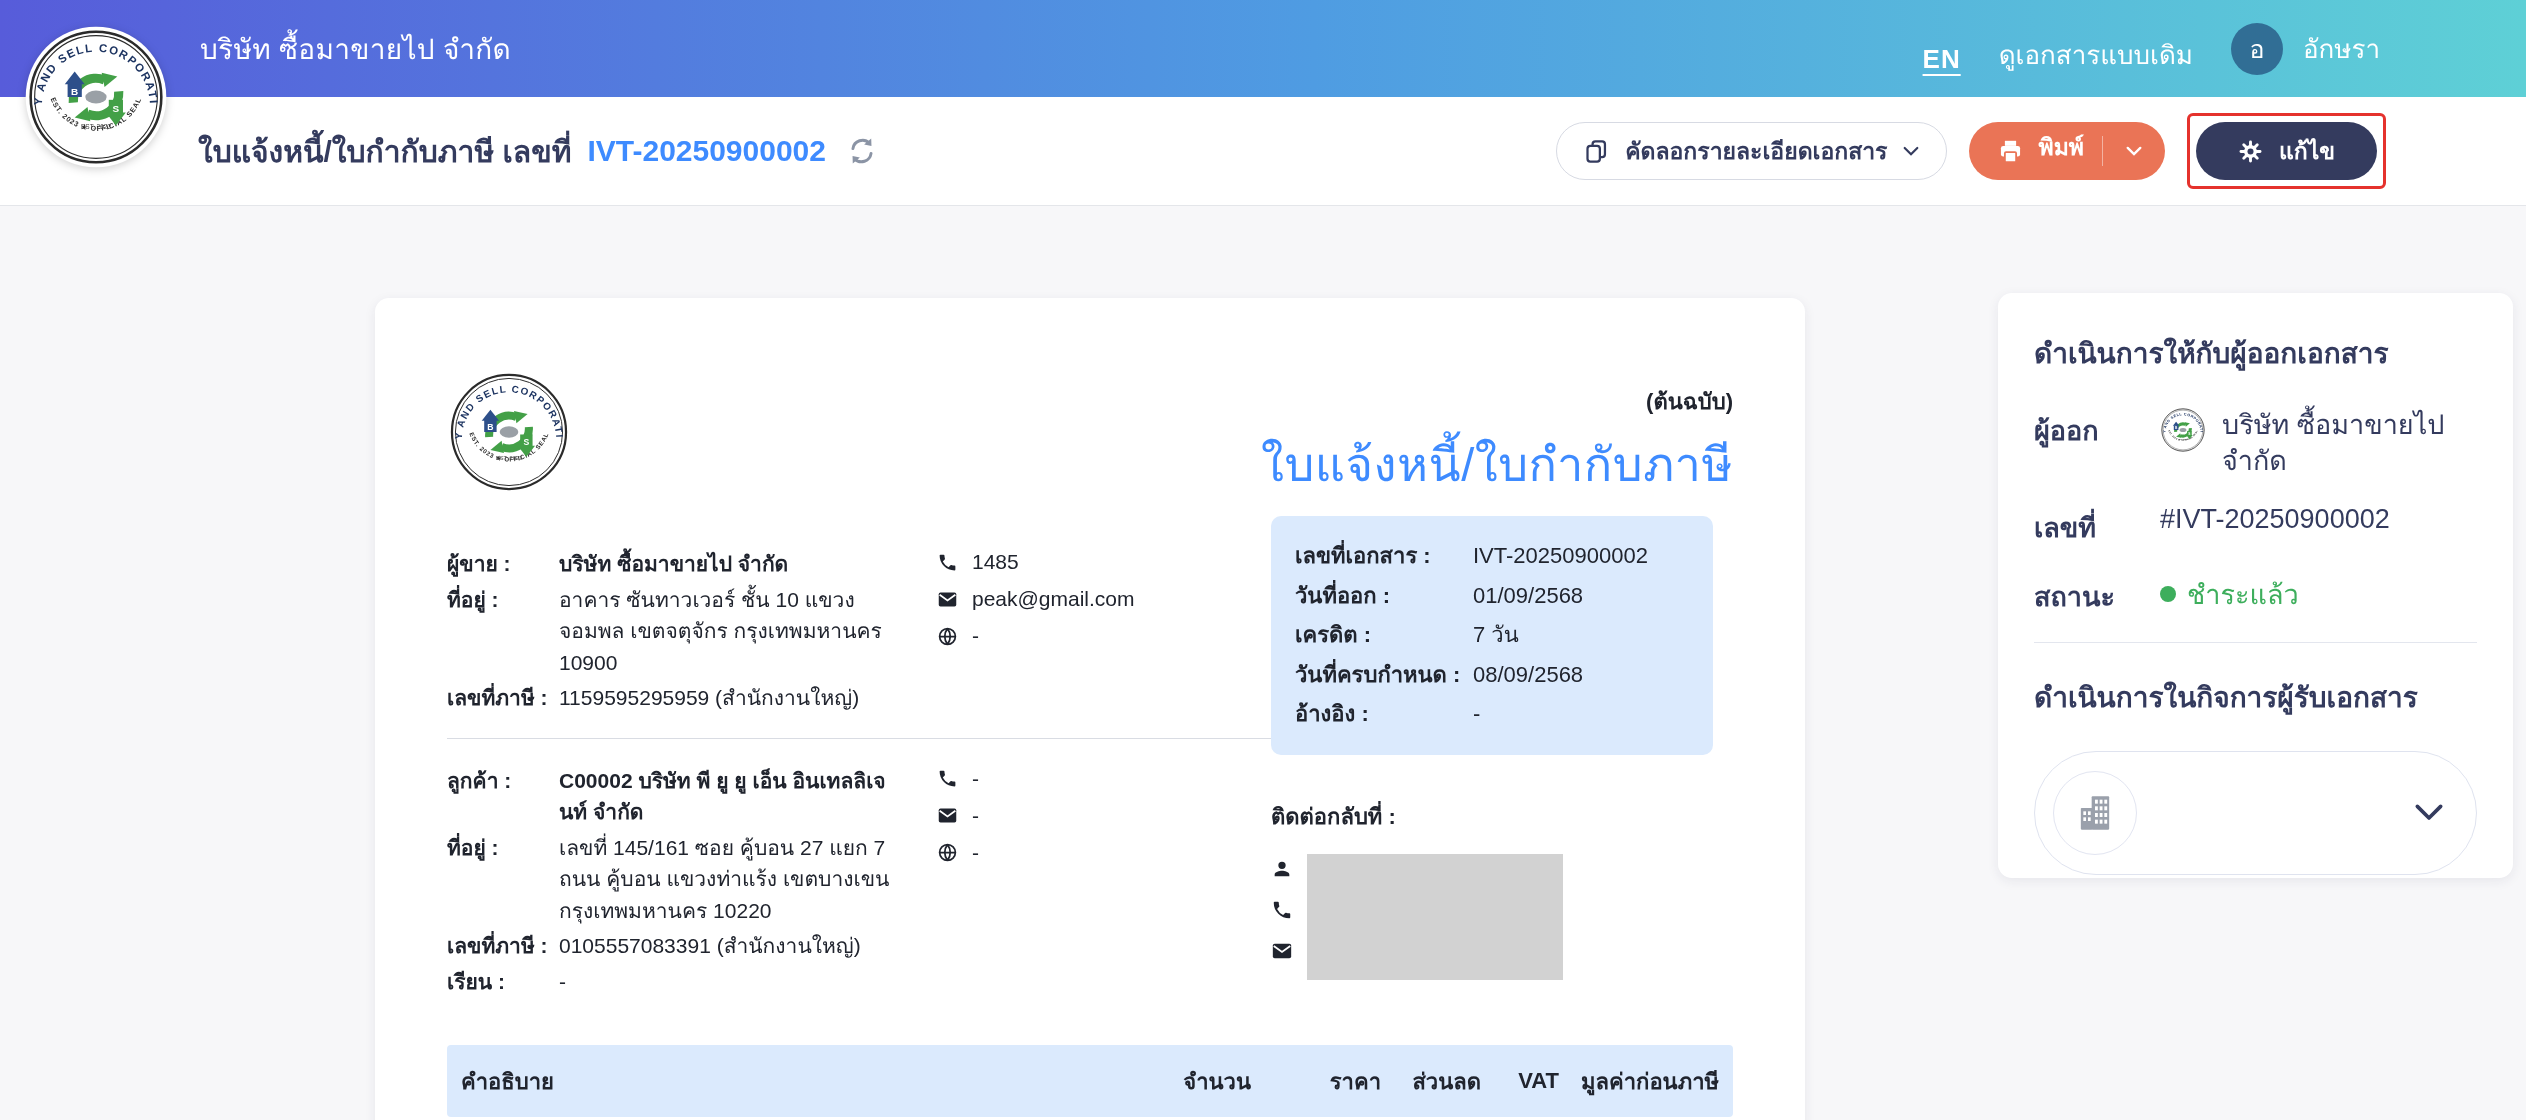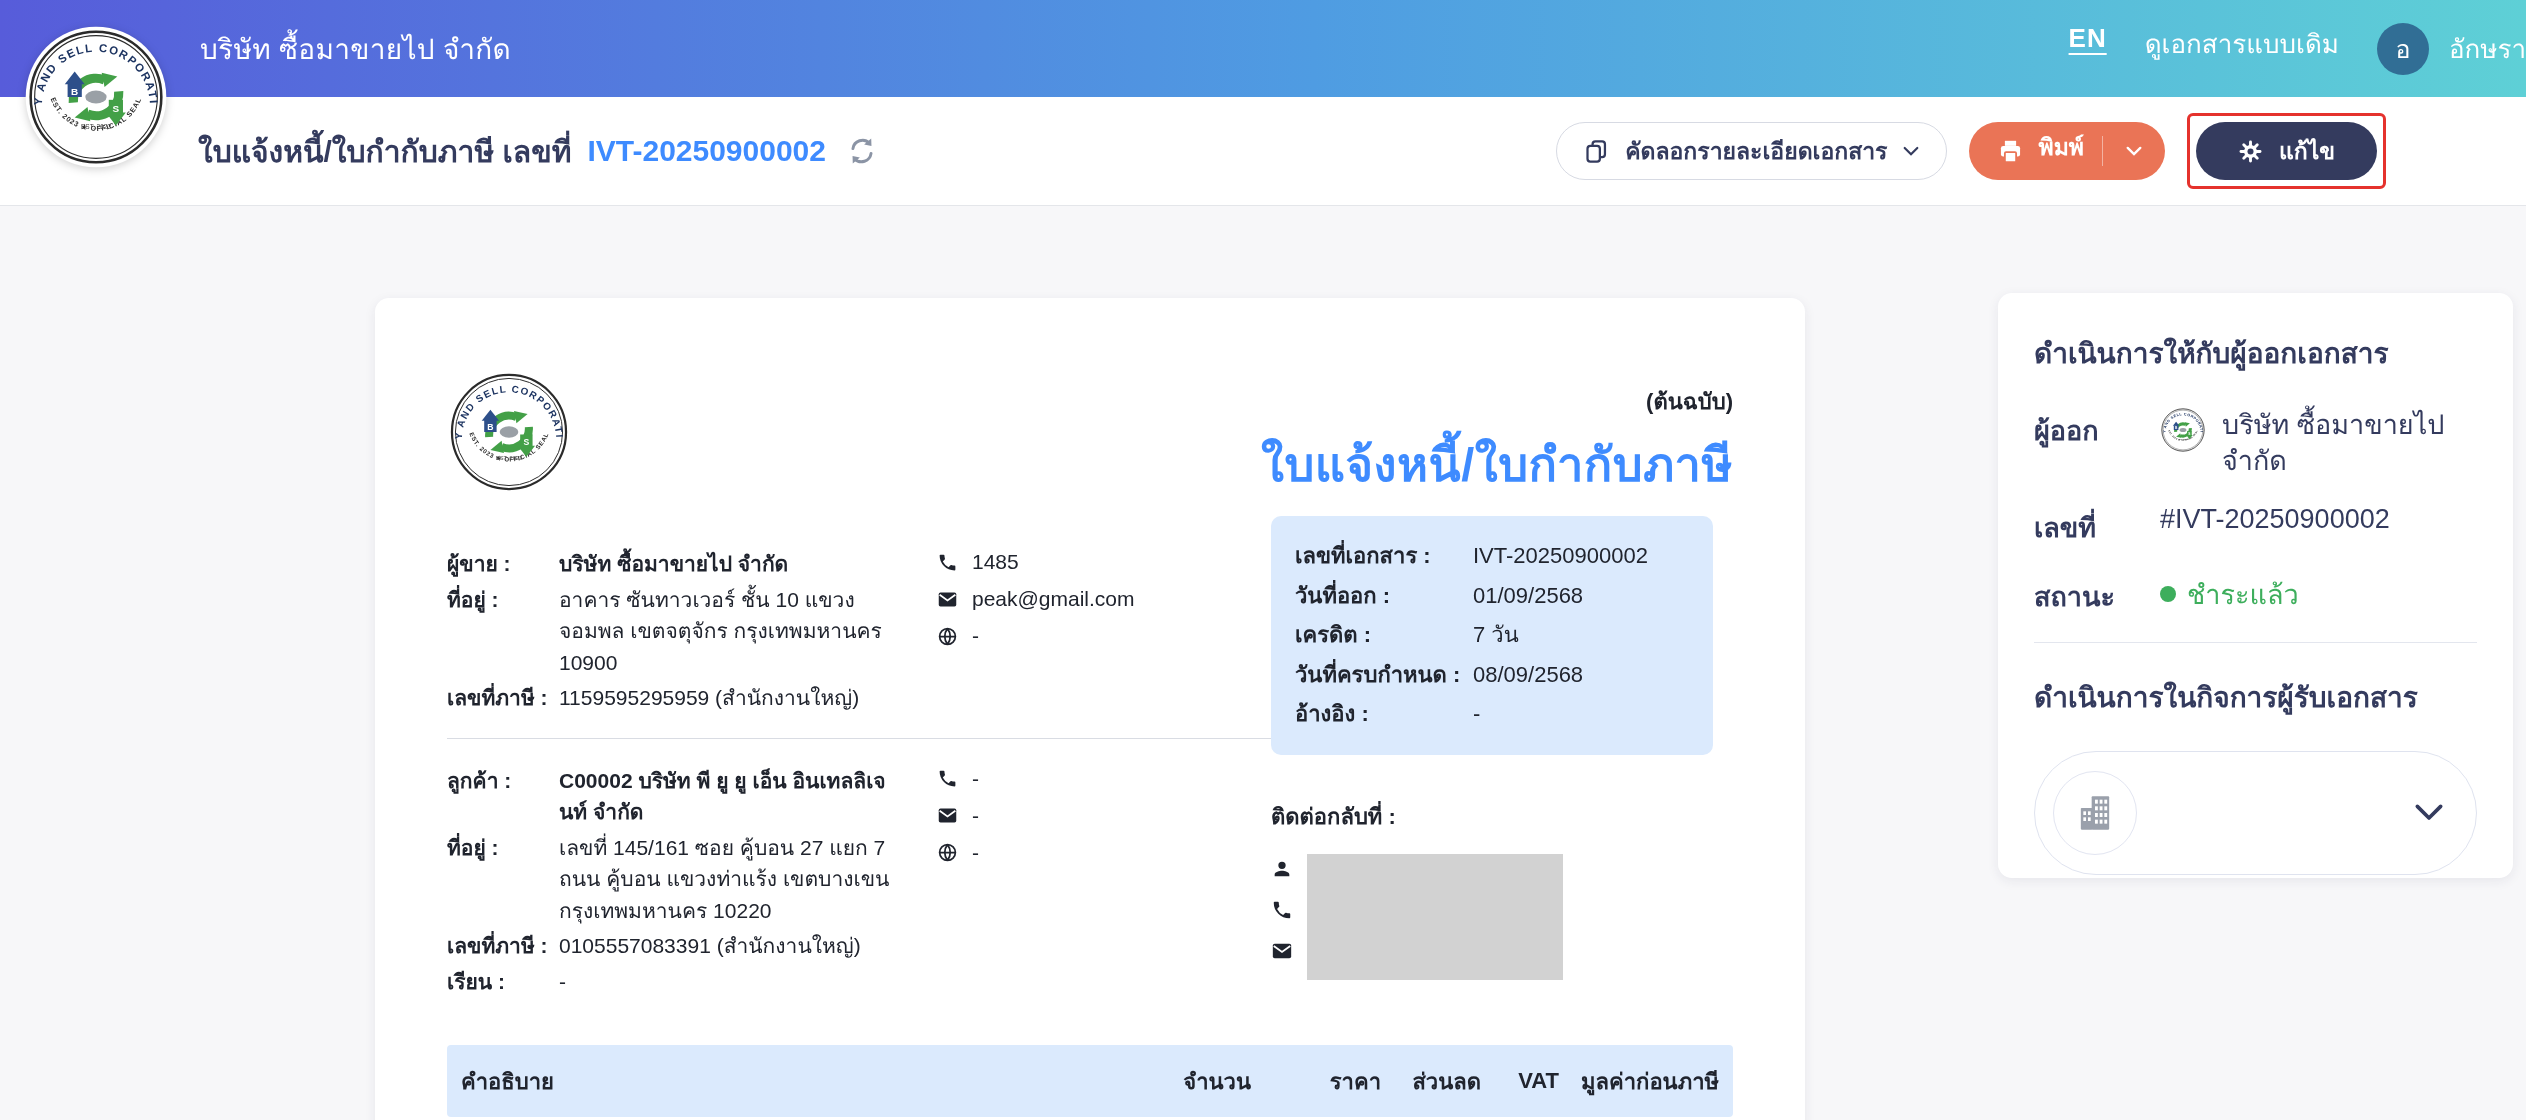--- a/index.html
+++ b/index.html
@@ -11,21 +11,21 @@
   *{box-sizing:border-box}
   html,body{margin:0;padding:0}
   body{width:2526px;height:1120px;position:relative;overflow:hidden;background:var(--page-bg);
        font-family:"Liberation Sans",sans-serif;color:var(--text-dark)}
   svg{display:block}
 
   
   .topbar{position:absolute;top:0;left:0;width:100%;height:97px;display:flex;align-items:center;color:#fff;
     background:linear-gradient(90deg,var(--header-gradient-left) 0%,var(--header-gradient-mid) 52%,var(--header-gradient-right) 100%);}
   .topbar-company{margin-left:200px;font-size:28px;font-weight:500;letter-spacing:.3px}
-  .topbar-right{margin-left:auto;display:flex;align-items:flex-start;gap:38px;font-size:26px}
+  .topbar-right{margin-left:auto;margin-right:146px;display:flex;align-items:flex-end;gap:38px;font-size:26px}
   .lang-link{font-weight:700;text-decoration:underline;text-underline-offset:6px;cursor:pointer;letter-spacing:1px}
   .view-orig{cursor:pointer}
   .user-chip{display:flex;align-items:center;gap:20px;cursor:pointer}
   .avatar{width:52px;height:52px;border-radius:50%;background:#316e95;display:flex;align-items:center;justify-content:center;font-size:25px}
 
   
   .toolbar{position:absolute;top:97px;left:0;width:100%;height:109px;background:#fff;border-bottom:1px solid #e4e6ea;
     display:flex;align-items:center}
   .doc-heading{margin-left:198px;display:flex;align-items:center;gap:16px;font-size:30px;font-weight:600;color:var(--navy)}
   .doc-number{color:var(--link-blue);cursor:pointer}
@@ -44,21 +44,21 @@
   
   .main-logo{position:absolute;left:25px;top:26px;width:142px;height:142px;z-index:5;filter:drop-shadow(0 2px 4px rgba(0,0,0,.18))}
 
   
   .doc-card{position:absolute;left:375px;top:298px;width:1430px;height:1010px;background:#fff;border-radius:14px;
     box-shadow:0 3px 12px rgba(35,44,80,.08);padding:72px;overflow:hidden}
   .doc-header{display:flex;justify-content:space-between;align-items:flex-start}
   .doc-logo{width:124px;height:124px}
   .doc-title-block{text-align:right;padding-top:14px}
   .copy-type{font-size:22px;font-weight:700}
-  .doc-title{font-size:47px;font-weight:700;color:var(--doc-title-blue);margin-top:8px;letter-spacing:.5px}
+  .doc-title{font-size:47px;font-weight:400;color:var(--doc-title-blue);margin-top:8px;letter-spacing:.5px}
 
   .doc-info-row{display:flex;justify-content:flex-start;margin-top:14px}
   .left-col{width:824px;padding-top:32px}
   .right-col{width:442px}
 
   .party{display:flex;align-items:flex-start}
   .kv{display:grid;grid-template-columns:112px 352px;row-gap:4px;font-size:21px;line-height:1.5}
   .kv .k{font-weight:700}
   .contacts{margin-left:26px;display:flex;flex-direction:column;gap:13px;font-size:21px;padding-top:2px}
   .contact-item{display:flex;align-items:center;gap:14px}

